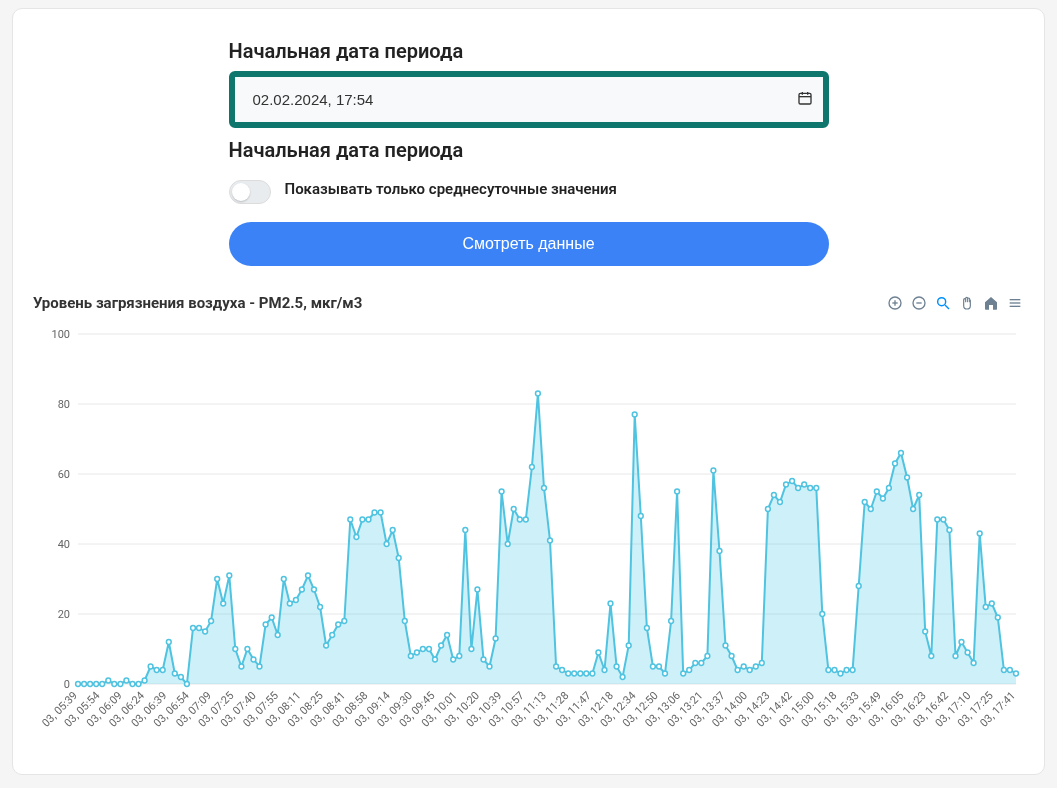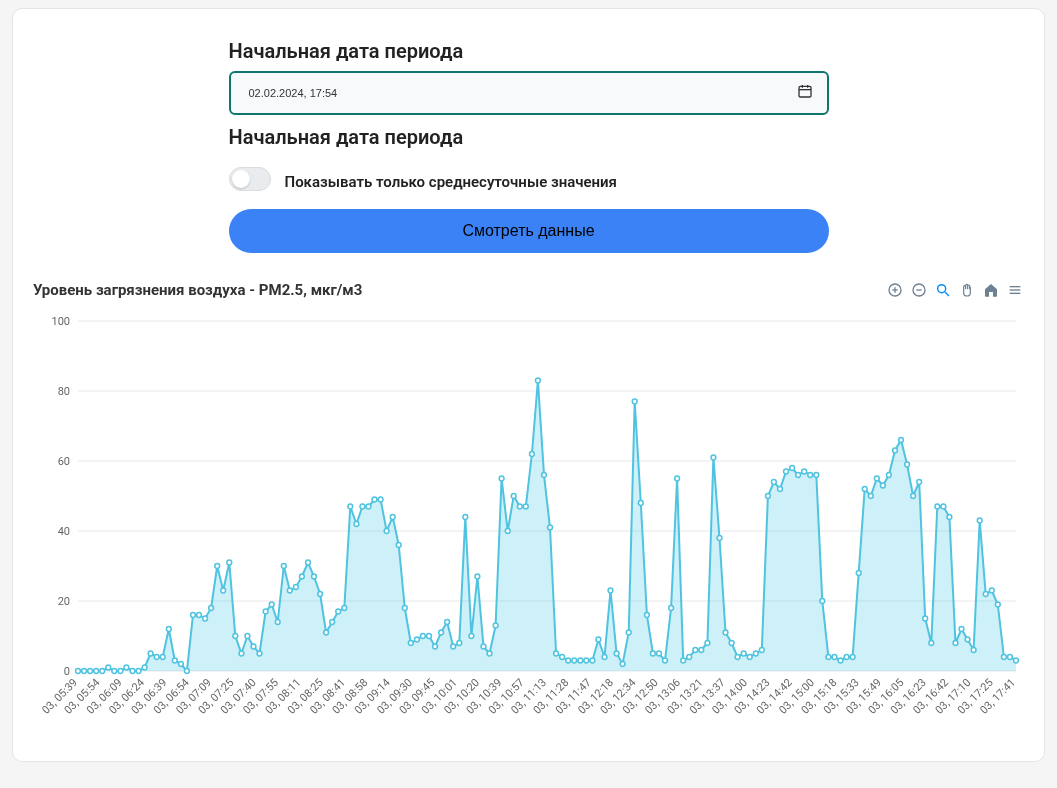--- a/index.html
+++ b/index.html
@@ -27,36 +27,36 @@
     margin: 10px 0 8px 0;
     color: #222;
   }
   .input-wrap {
     position: relative;
     width: 100%;
   }
   .date-input {
     width: 100%;
     padding: 14px 18px;
-    font-size: 11px;
-    border: 2px solid #0f766e;
+    font-size: 15px;
+    border: 6px solid #0f766e;
     border-radius: 6px;
     background: #f8f9fa;
     color: #333;
   }
   .calendar-icon {
     position: absolute;
     right: 16px;
     top: 50%;
     transform: translateY(-50%);
     pointer-events: none;
   }
   .toggle-row {
     display: flex;
-    align-items: flex-end;
+    align-items: flex-start;
     gap: 14px;
     margin: 18px 0 18px 0;
   }
   .toggle {
     width: 42px; height: 24px;
     background: #e9ecef;
     border-radius: 12px;
     position: relative;
     cursor: pointer;
     border: 1px solid #dcdcdc;
@@ -72,21 +72,21 @@
   .toggle-label {
     font-size: 15px;
     font-weight: 600;
     color: #222;
   }
   .btn-primary {
     width: 100%;
     padding: 13px 0;
     font-size: 16px;
     font-weight: 500;
-    color: #000000;
+    color: #ffffff;
     background: #3b82f6;
     border: none;
     border-radius: 24px;
     cursor: pointer;
   }
   .chart-section {
     margin-top: 28px;
   }
   .chart-header {
     display: flex;

